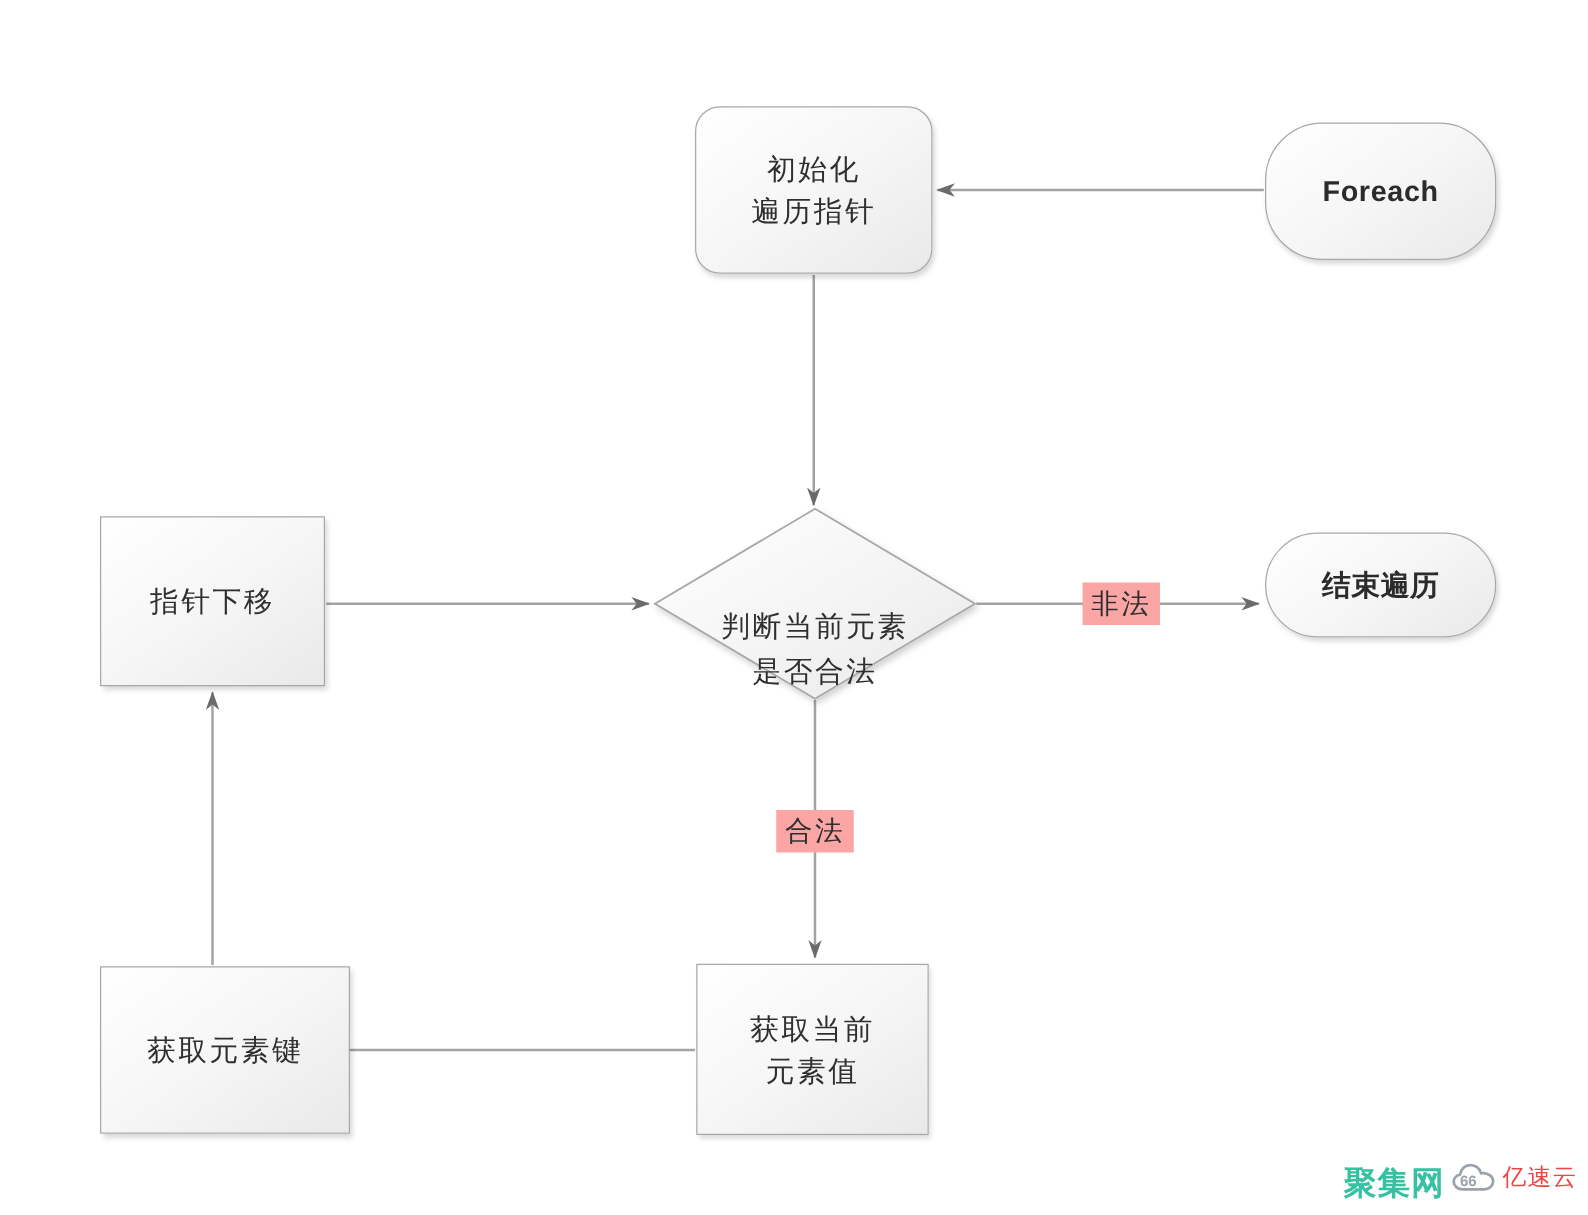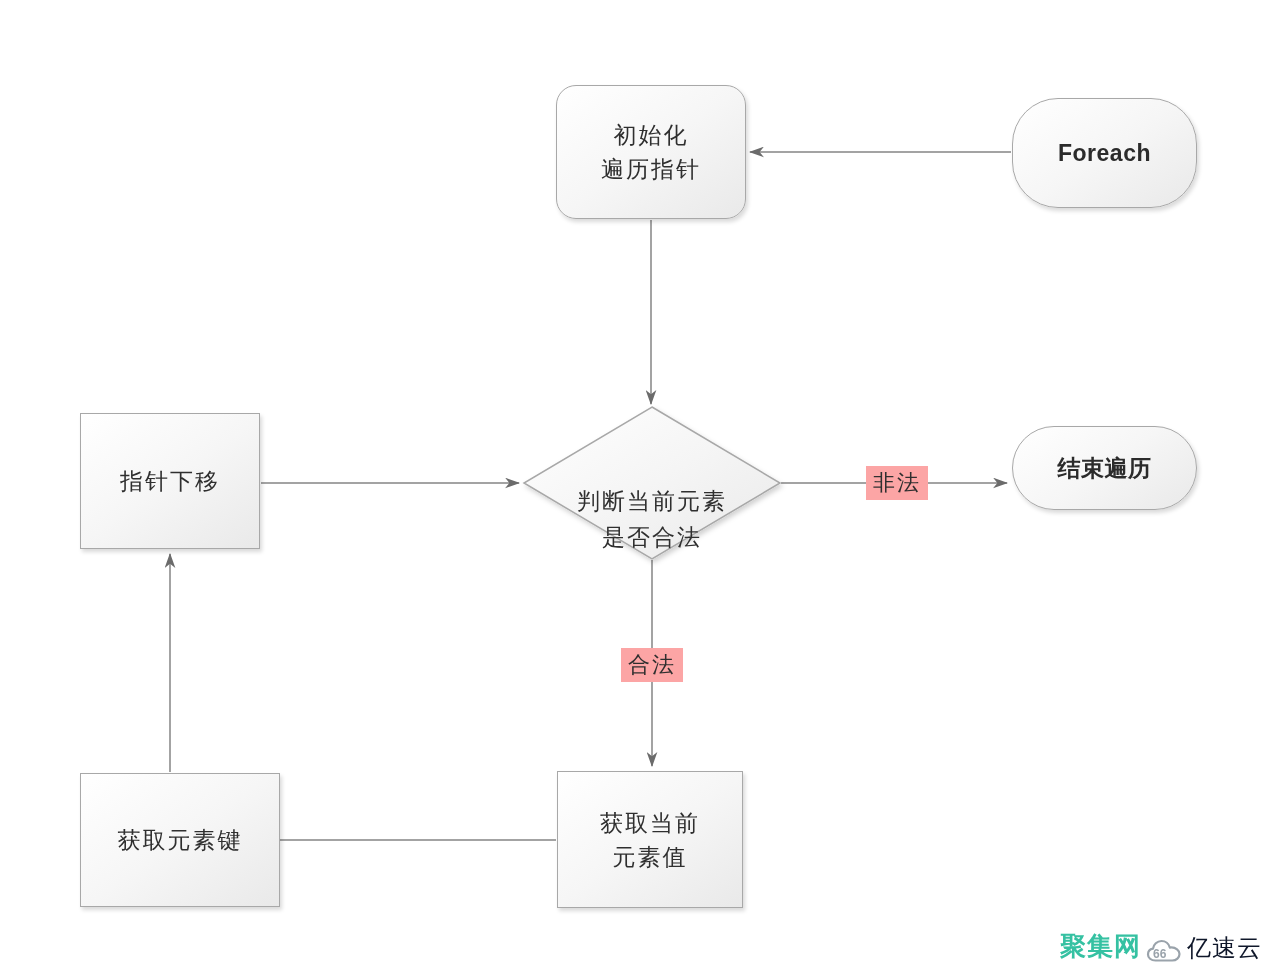--- a/index.html
+++ b/index.html
@@ -68,32 +68,32 @@
     font-size: 22px;
     letter-spacing: 2px;
     color: #2f2f2f;
   }
   .edge-label-illegal { left: 897px; top: 483px; }
   .edge-label-legal   { left: 652px; top: 665px; }
   .watermark {
     position: absolute;
     right: 8px; bottom: 8px;
     display: flex;
-    align-items: flex-end;
+    align-items: flex-start;
     gap: 5px;
   }
   .wm-site {
     color: #35c1a2;
     font-size: 26px;
     font-weight: 700;
     letter-spacing: 1px;
   }
   .wm-brand {
-    color: #0f172a;
-    font-size: 24px;
+    color: #ef4444;
+    font-size: 19px;
     letter-spacing: 1px;
   }
 </style>
 </head>
 <body>
 
 <div class="stage">
 
   <svg class="connector-layer" viewBox="0 0 1270 972" xmlns="http://www.w3.org/2000/svg">
     <defs>

